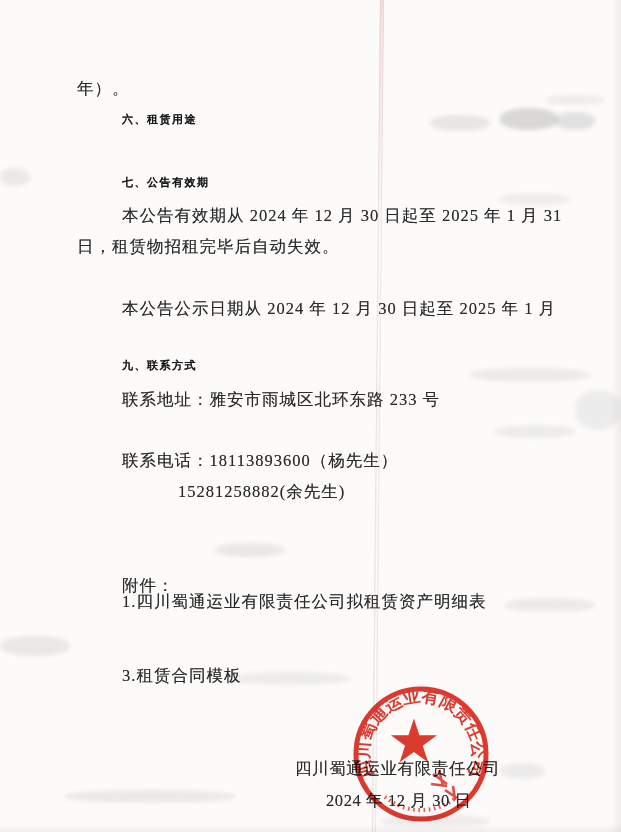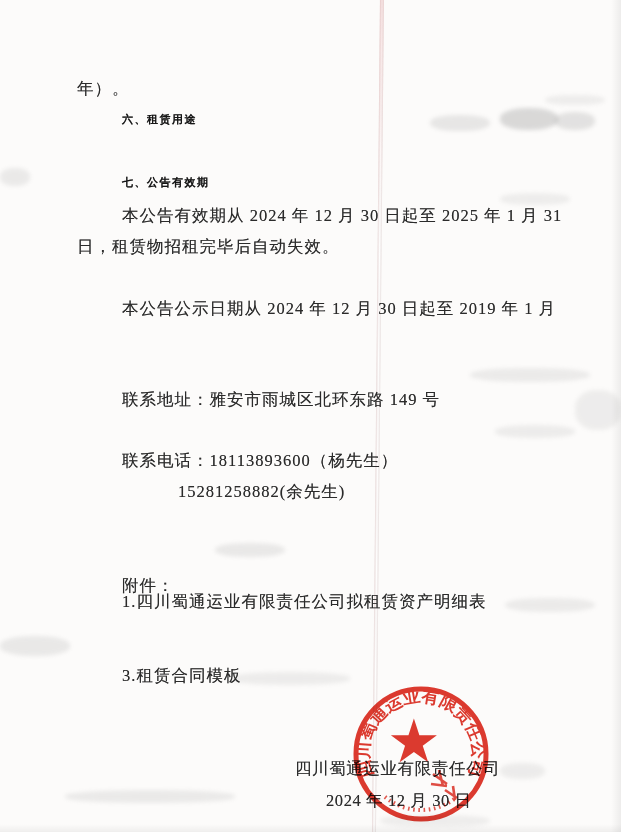--- a/index.html
+++ b/index.html
@@ -88,23 +88,24 @@
   <div class="fold-line"></div>
 
   <div class="line" style="left:77px;top:80px">年）。</div>
 
   <div class="line heading" style="left:122px;top:113px">六、租赁用途</div>
 
   <div class="line heading" style="left:122px;top:176px">七、公告有效期</div>
   <div class="line" style="left:122px;top:207px">本公告有效期从 2024 年 12 月 30 日起至 2025 年 1 月 31</div>
   <div class="line" style="left:77px;top:238px">日，租赁物招租完毕后自动失效。</div>
 
-  <div class="line" style="left:122px;top:300px">本公告公示日期从 2024 年 12 月 30 日起至 2019 年 1 月</div>
+  <div class="line" style="left:122px;top:300px">本公告公示日期从 2024 年 12 月 30 日起至 2025 年 1 月</div>
 
-  <div class="line" style="left:122px;top:391px">联系地址：雅安市雨城区北环东路 149 号</div>
+  <div class="line heading" style="left:122px;top:359px">九、联系方式</div>
+  <div class="line" style="left:122px;top:391px">联系地址：雅安市雨城区北环东路 233 号</div>
   <div class="line" style="left:122px;top:452px">联系电话：18113893600（杨先生）</div>
   <div class="line" style="left:178px;top:483px">15281258882(余先生)</div>
 
   <div class="line" style="left:122px;top:577px">附件：</div>
   <div class="line" style="left:122px;top:593px">1.四川蜀通运业有限责任公司拟租赁资产明细表</div>
   <div class="line" style="left:122px;top:667px">3.租赁合同模板</div>
 
   <div class="line sig" style="left:295px;top:760px">四川蜀通运业有限责任公司</div>
   <div class="line sig" style="left:326px;top:792px">2024 年 12 月 30 日</div>
 

